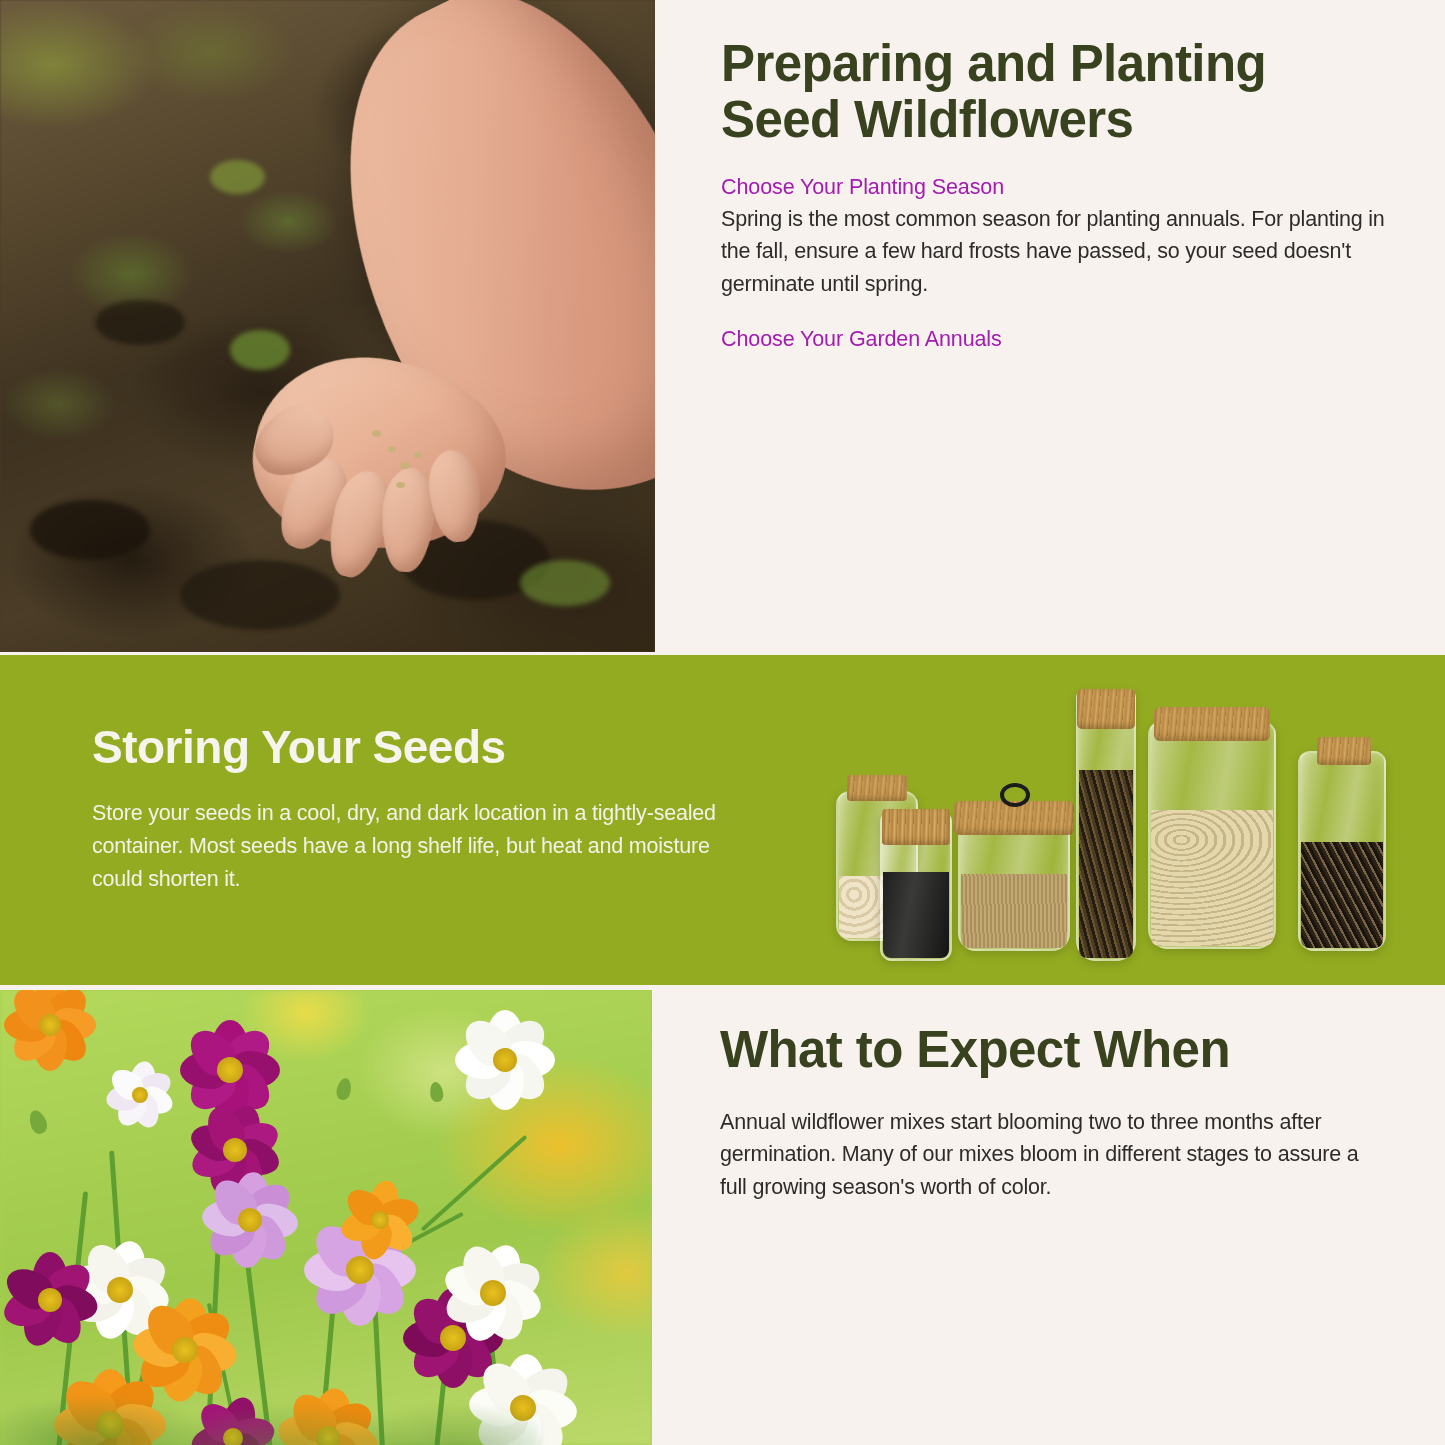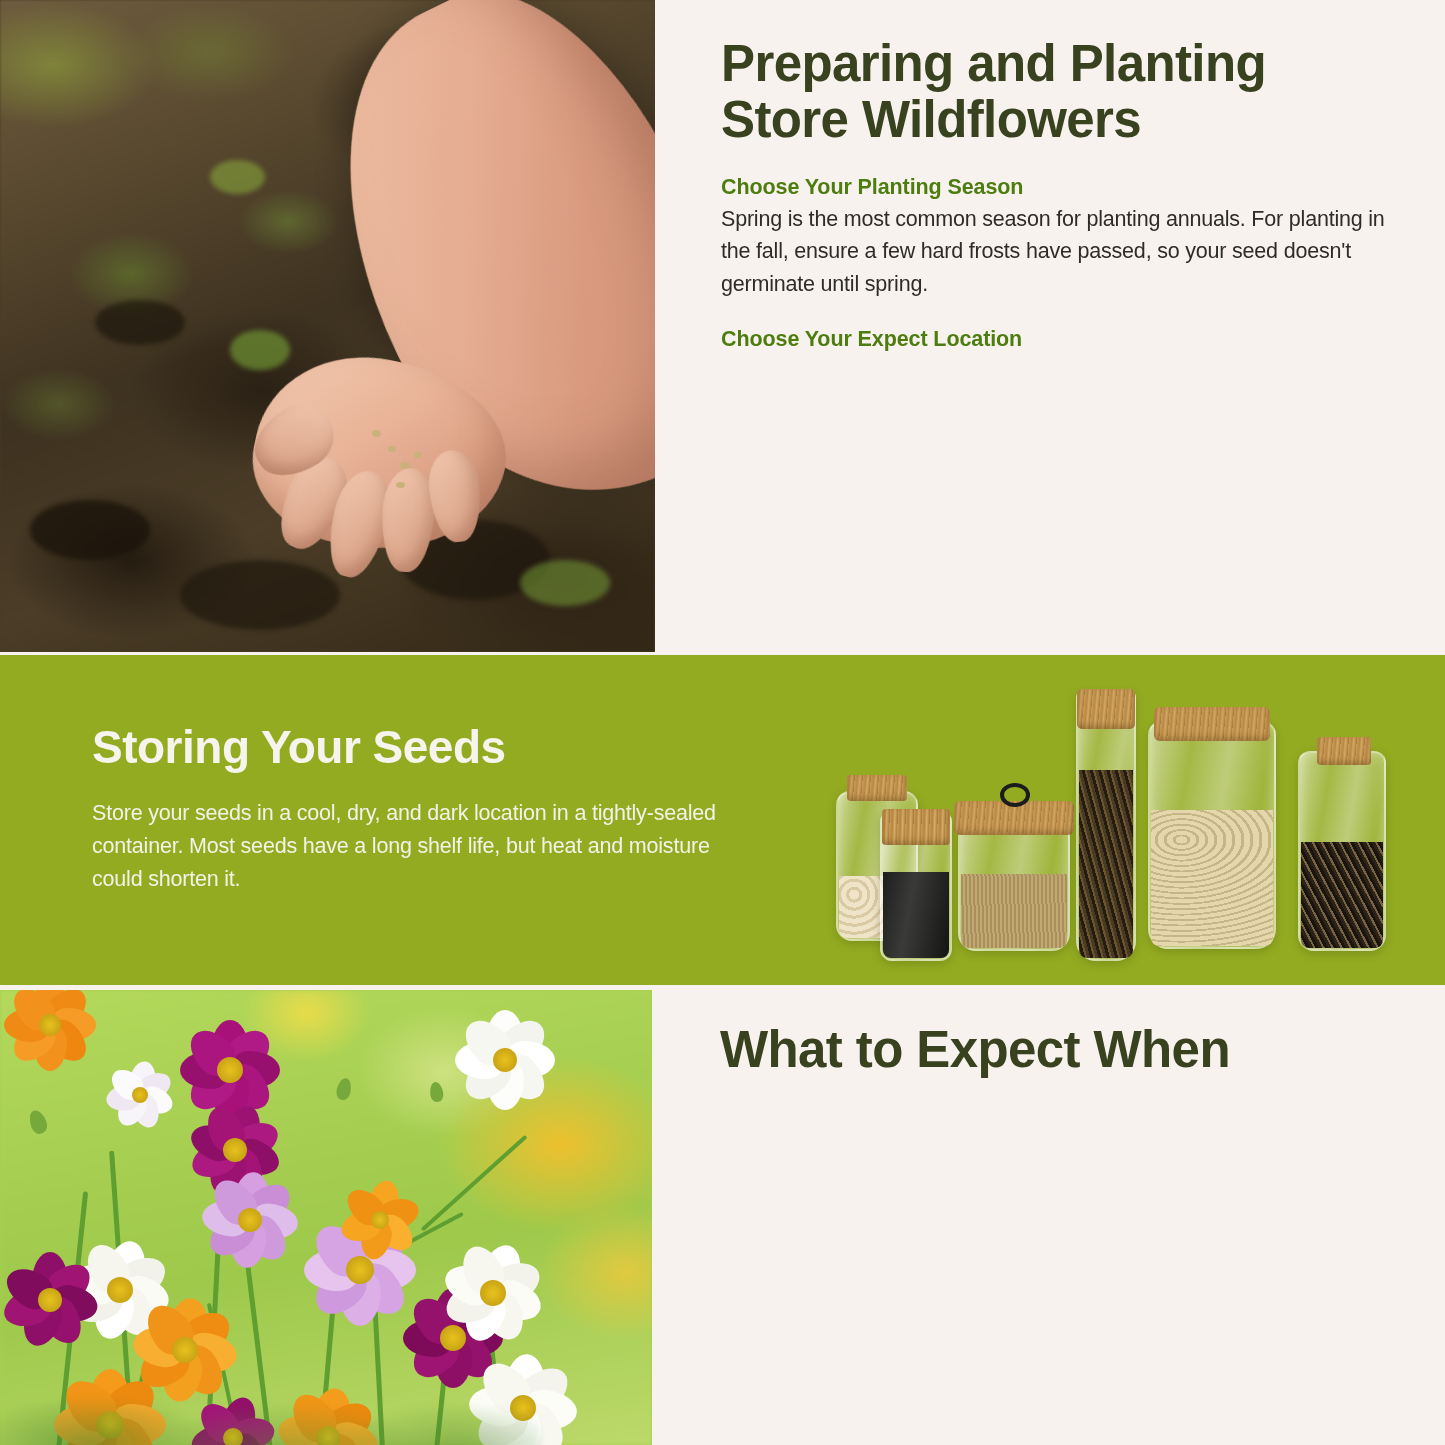--- a/index.html
+++ b/index.html
@@ -97,23 +97,23 @@
   }
   h1.big-head {
     margin: 0;
     color: #39421f;
     font-size: 51px;
     line-height: 1.10;
     font-weight: 700;
     letter-spacing: -0.6px;
   }
   .sub-head {
-    color: #4d7c0f;
+    color: #a21caf;
     font-size: 21.5px;
-    font-weight: 700;
+    font-weight: 400;
     margin: 16px 0 3px 0;
     letter-spacing: -0.1px;
   }
   .body-text {
     color: #2e2c2a;
     font-size: 21.5px;
     line-height: 1.50;
     margin: 0;
     letter-spacing: -0.2px;
   }
@@ -275,29 +275,29 @@
       <div class="finger" style="left:430px;top:450px;width:50px;height:92px;transform:rotate(-6deg);"></div>
       <div class="finger" style="left:262px;top:400px;width:64px;height:82px;transform:rotate(58deg);"></div>
       <div class="seed-dot" style="left:372px;top:430px;width:9px;height:7px;"></div>
       <div class="seed-dot" style="left:388px;top:446px;width:8px;height:6px;"></div>
       <div class="seed-dot" style="left:400px;top:462px;width:10px;height:7px;"></div>
       <div class="seed-dot" style="left:414px;top:452px;width:8px;height:6px;"></div>
       <div class="seed-dot" style="left:396px;top:482px;width:9px;height:6px;"></div>
     </div>
 
     <div class="panel-right">
-      <h1 class="big-head"><span>Preparing and Planting</span><br><span>Store Wildflowers</span></h1>
+      <h1 class="big-head"><span>Preparing and Planting</span><br><span>Seed Wildflowers</span></h1>
 
       <div class="blk">
         <p class="sub-head">Choose Your Planting Season</p>
         <p class="body-text">Spring is the most common season for planting annuals. For planting in the fall, ensure a few hard frosts have passed, so your seed doesn't germinate until spring.</p>
       </div>
 
       <div class="blk">
-        <p class="sub-head">Choose Your Expect Location</p>
+        <p class="sub-head">Choose Your Garden Annuals</p>
       </div>
 
     </div>
   </div>
 
   <div class="sec-green">
     <div class="green-text">
       <h2 class="green-head">Storing Your Seeds</h2>
       <p class="green-body">Store your seeds in a cool, dry, and dark location in a tightly-sealed container. Most seeds have a long shelf life, but heat and moisture could shorten it.</p>
     </div>
@@ -562,16 +562,17 @@
         <span class="petal" style="width:32px;height:42px;background:#921069;transform:translate(-50%,-100%) rotate(258deg);"></span>
         <span class="petal" style="width:32px;height:42px;background:#a31678;transform:translate(-50%,-100%) rotate(318deg);"></span>
         <span class="core" style="width:20px;height:20px;"></span>
       </div>
 
       <div style="position:absolute;left:-20px;bottom:-30px;width:560px;height:150px;background:radial-gradient(ellipse 180px 70px at 20% 80%, rgba(70,130,40,.6), rgba(0,0,0,0) 70%),radial-gradient(ellipse 200px 80px at 55% 90%, rgba(80,140,45,.55), rgba(0,0,0,0) 72%),radial-gradient(ellipse 170px 70px at 85% 85%, rgba(75,135,42,.5), rgba(0,0,0,0) 72%);filter:blur(3px);"></div>
     </div>
 
     <div class="panel-bottom">
       <h2 class="big-head2"><span>What to Expect When</span><br></h2>
+      <p class="body-text">Annual wildflower mixes start blooming two to three months after germination. Many of our mixes bloom in different stages to assure a full growing season's worth of color.</p>
     </div>
   </div>
 
 </div>
 
 </body></html>

